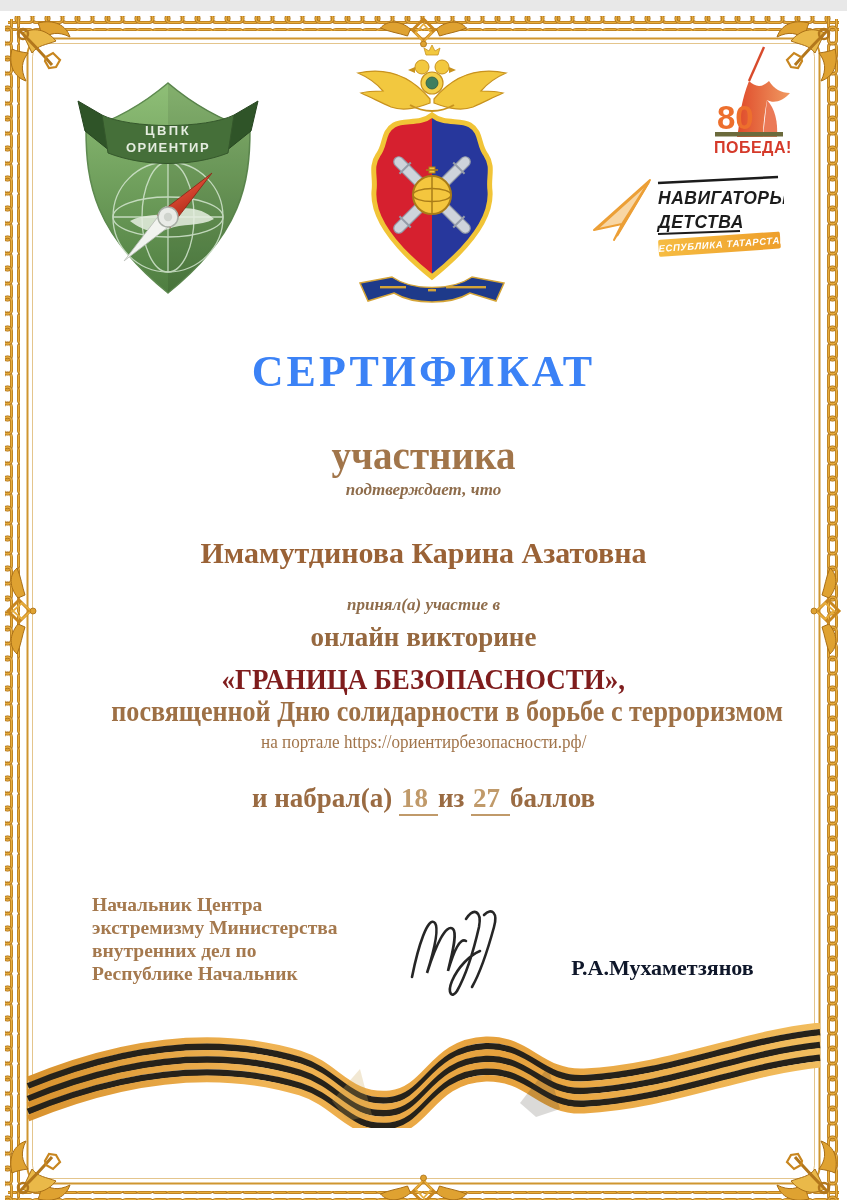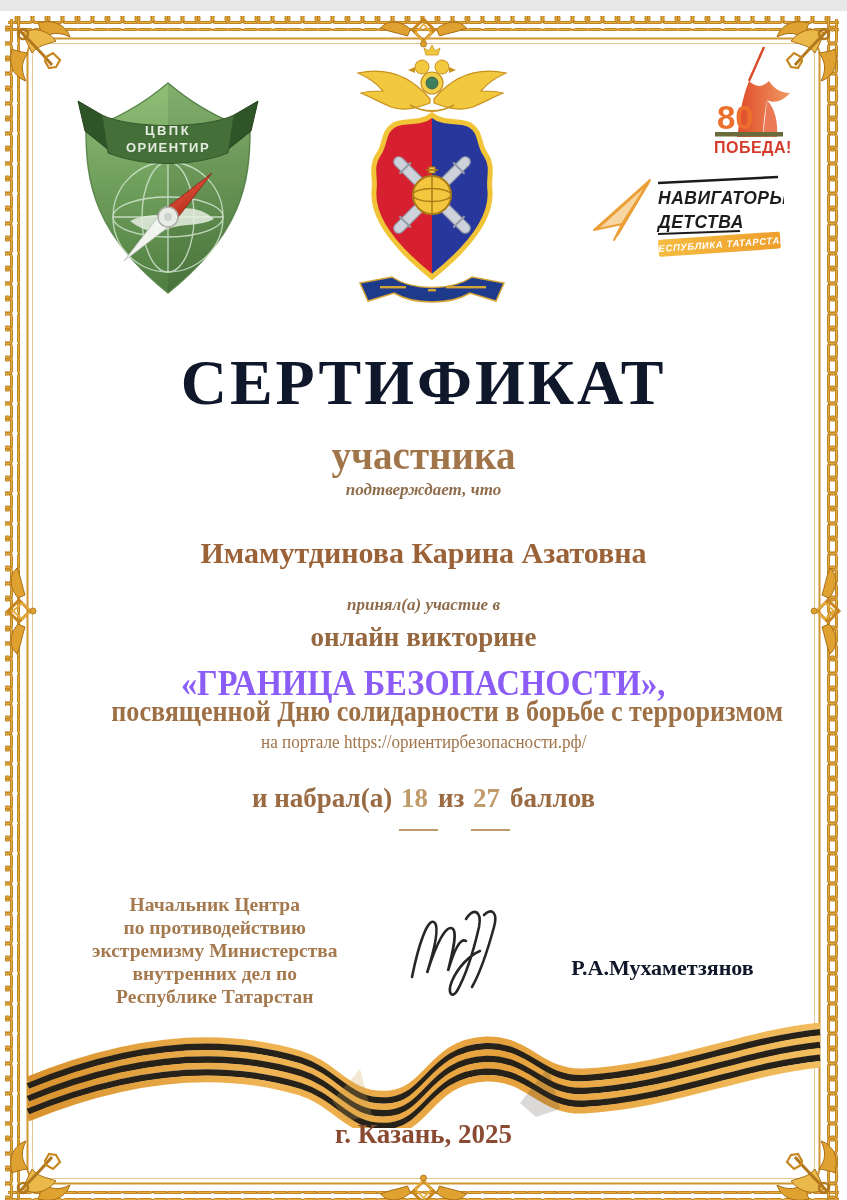--- a/index.html
+++ b/index.html
@@ -4,34 +4,34 @@
 <style>
   html,body { margin:0; padding:0; background:#e8e8e8; }
   .page {
     position:relative; width:847px; height:1200px; margin:11px auto;
     background:#ffffff; overflow:hidden;
     font-family:"Liberation Serif", serif; color:#a5794b;
   }
   .abs { position:absolute; }
   .ctr { left:0; right:0; text-align:center; }
 
-  .title        { top:338px; font-size:64px; font-weight:bold; letter-spacing:3px; color:#0f172a; line-height:1.05; }
+  .title        { top:338px; font-size:44px; font-weight:bold; letter-spacing:3px; color:#3b82f6; line-height:1.05; }
   .subtitle     { top:422px; font-size:39px; font-weight:bold; color:#a1754a; }
   .confirms     { top:469px; font-size:17px; font-style:italic; font-weight:600; color:#8f6d4c; }
   .recipient    { top:525px; font-size:30px; font-weight:bold; color:#9a6236; }
   .action       { top:584px; font-size:17px; font-style:italic; font-weight:600; color:#8f6d4c; }
   .event-type   { top:611px; font-size:27px; font-weight:bold; color:#96683f; }
-  .event-name   { top:651px; font-size:36px; font-weight:bold; color:#8b5cf6; }
+  .event-name   { top:651px; font-size:30px; font-weight:bold; color:#7f1d1d; }
   .dedication   { top:684px; font-size:29px; font-weight:bold; color:#9e7045;padding-left:48px; }
   .portal       { top:720px; font-size:19px; font-weight:normal; color:#a1744a; }
   .narrow       { display:inline-block; transform:scaleX(0.9); transform-origin:center; white-space:nowrap; }
   .score        { top:772px; font-size:27px; font-weight:bold; color:#9a6b42; }
-  .score-num    { color:#c09a6a; border-bottom:2px solid #c09a6a; padding:0 10px 16px 2px; }
-
-  .sign-title   { left:92px; top:882px; font-size:19.5px; font-weight:bold; line-height:23px; color:#a5794e; text-align:center; }
+  .score-num    { color:#c09a6a; border-bottom:2px solid #c09a6a; padding:0 10px 1px 2px; }
+
+  .sign-title   { left:92px; top:882px; font-size:19.5px; font-weight:bold; line-height:23px; color:#a5794e; text-align:left; }
   .sign-name    { left:520px; width:285px; top:944px; font-size:22px; font-weight:bold; color:#0f172a; text-align:center; }
   .footer-line  { top:1108px; font-size:27px; font-weight:bold; color:#8a4a31; }
 
   svg text { font-family:"Liberation Sans", sans-serif; }
 </style>
 </head>
 <body>
 
 <div class="page">
 
@@ -242,24 +242,23 @@
   </div>
 
   <div class="abs ctr score">
     <span>и набрал(а)</span>
     <span class="score-num">18</span><span>из</span>
     <span class="score-num">27</span><span>баллов</span>
   </div>
 
   <div class="abs sign-title">
     <div>Начальник Центра</div>
-    <div>по противодействию</div>
     <div>экстремизму Министерства</div>
     <div>внутренних дел по</div>
-    <div>Республике Татарстан</div>
+    <div>Республике Начальник</div>
   </div>
 
   <svg class="abs" style="left:402px;top:878px" width="120" height="118" viewBox="0 0 120 118">
     <g fill="none" stroke="#262626" stroke-width="2.6" stroke-linecap="round">
       <path d="M10,88 C16,58 26,26 33,34 C38,41 30,68 25,84 C34,56 44,34 51,40 C56,45 49,68 46,82 C52,62 58,48 64,52"></path>
       <path d="M64,30 C72,18 80,22 77,38 C72,60 64,86 55,102 C50,110 45,104 50,92 C56,78 68,66 78,62"></path>
       <path d="M82,26 C90,18 96,24 92,38 C86,60 78,84 70,98"></path>
     </g>
   </svg>
 
@@ -281,15 +280,14 @@
       <use href="#ribLine" transform="translate(0,-6.4)" stroke="url(#ribOr)" stroke-width="6.6"></use>
       <use href="#ribLine" stroke="#26221a" stroke-width="6.6"></use>
       <use href="#ribLine" transform="translate(0,6.4)" stroke="url(#ribOr)" stroke-width="6.6"></use>
       <use href="#ribLine" transform="translate(0,12.8)" stroke="#26221a" stroke-width="6.6"></use>
       <use href="#ribLine" transform="translate(0,19.2)" stroke="url(#ribOr)" stroke-width="6.6"></use>
     </g>
     <path d="M332,78 L360,46 L372,92 L348,98 Z" fill="#caa34e" opacity="0.25"></path>
     <path d="M520,80 L548,44 L560,86 L536,94 Z" fill="#3a3426" opacity="0.18"></path>
   </svg>
 
-  <div class="abs ctr footer-line">г. Казань, 2025</div>
 
 </div>
 
 </body></html>

